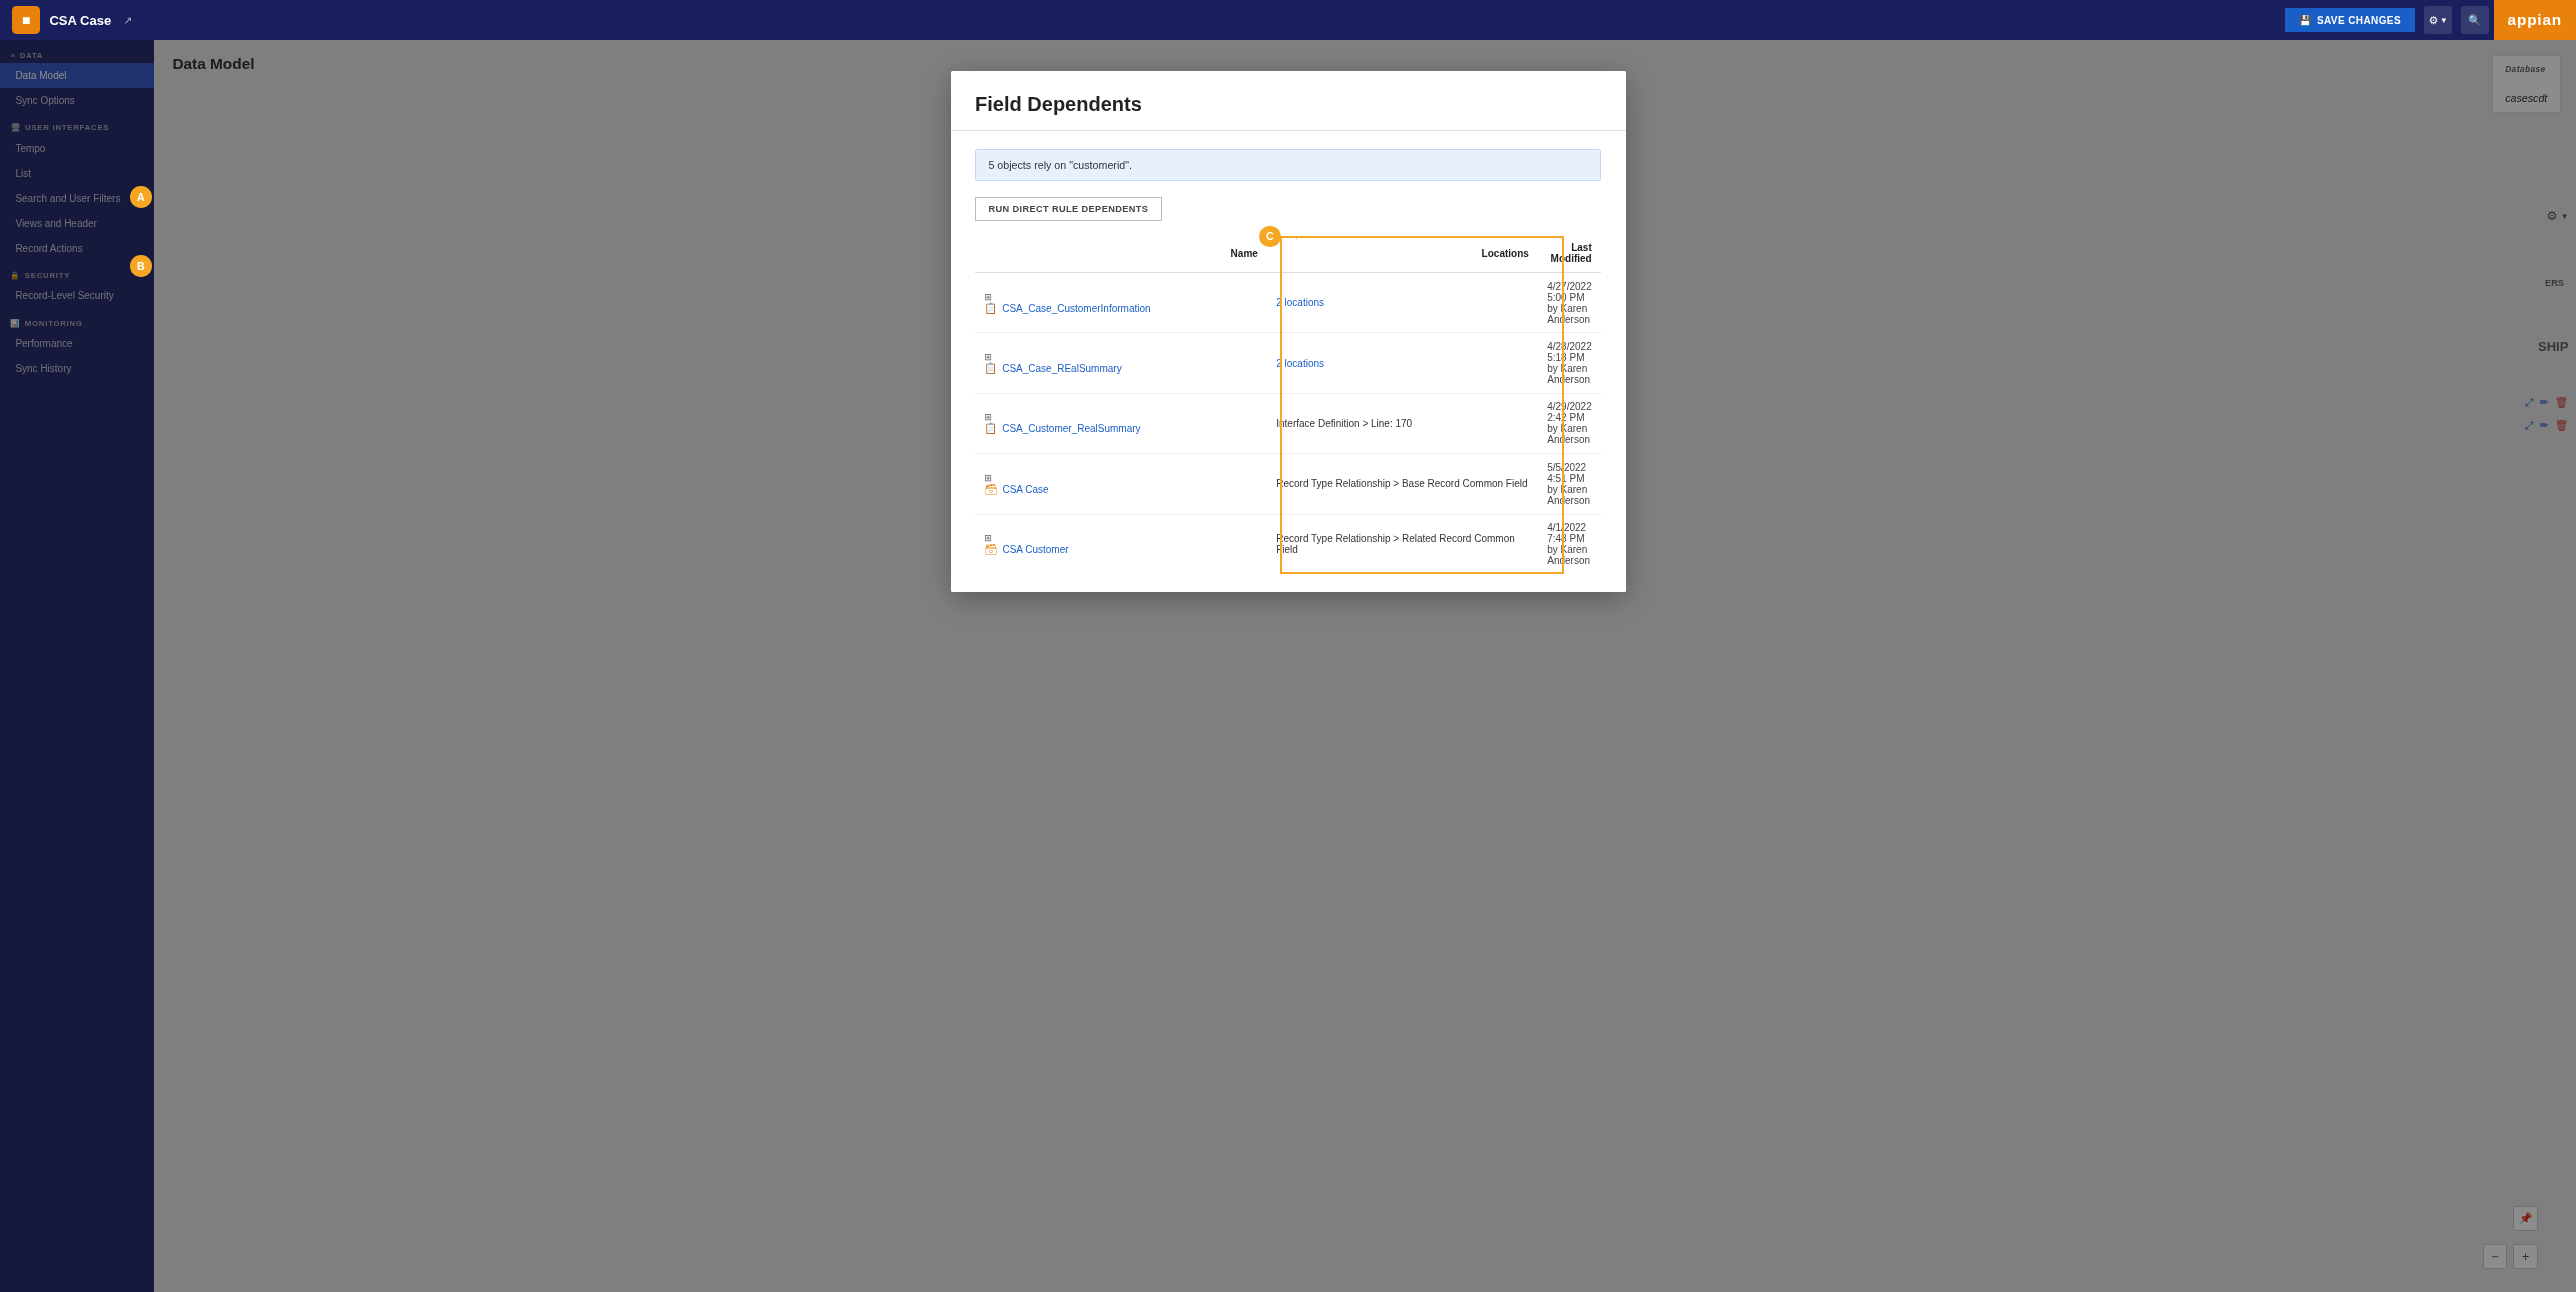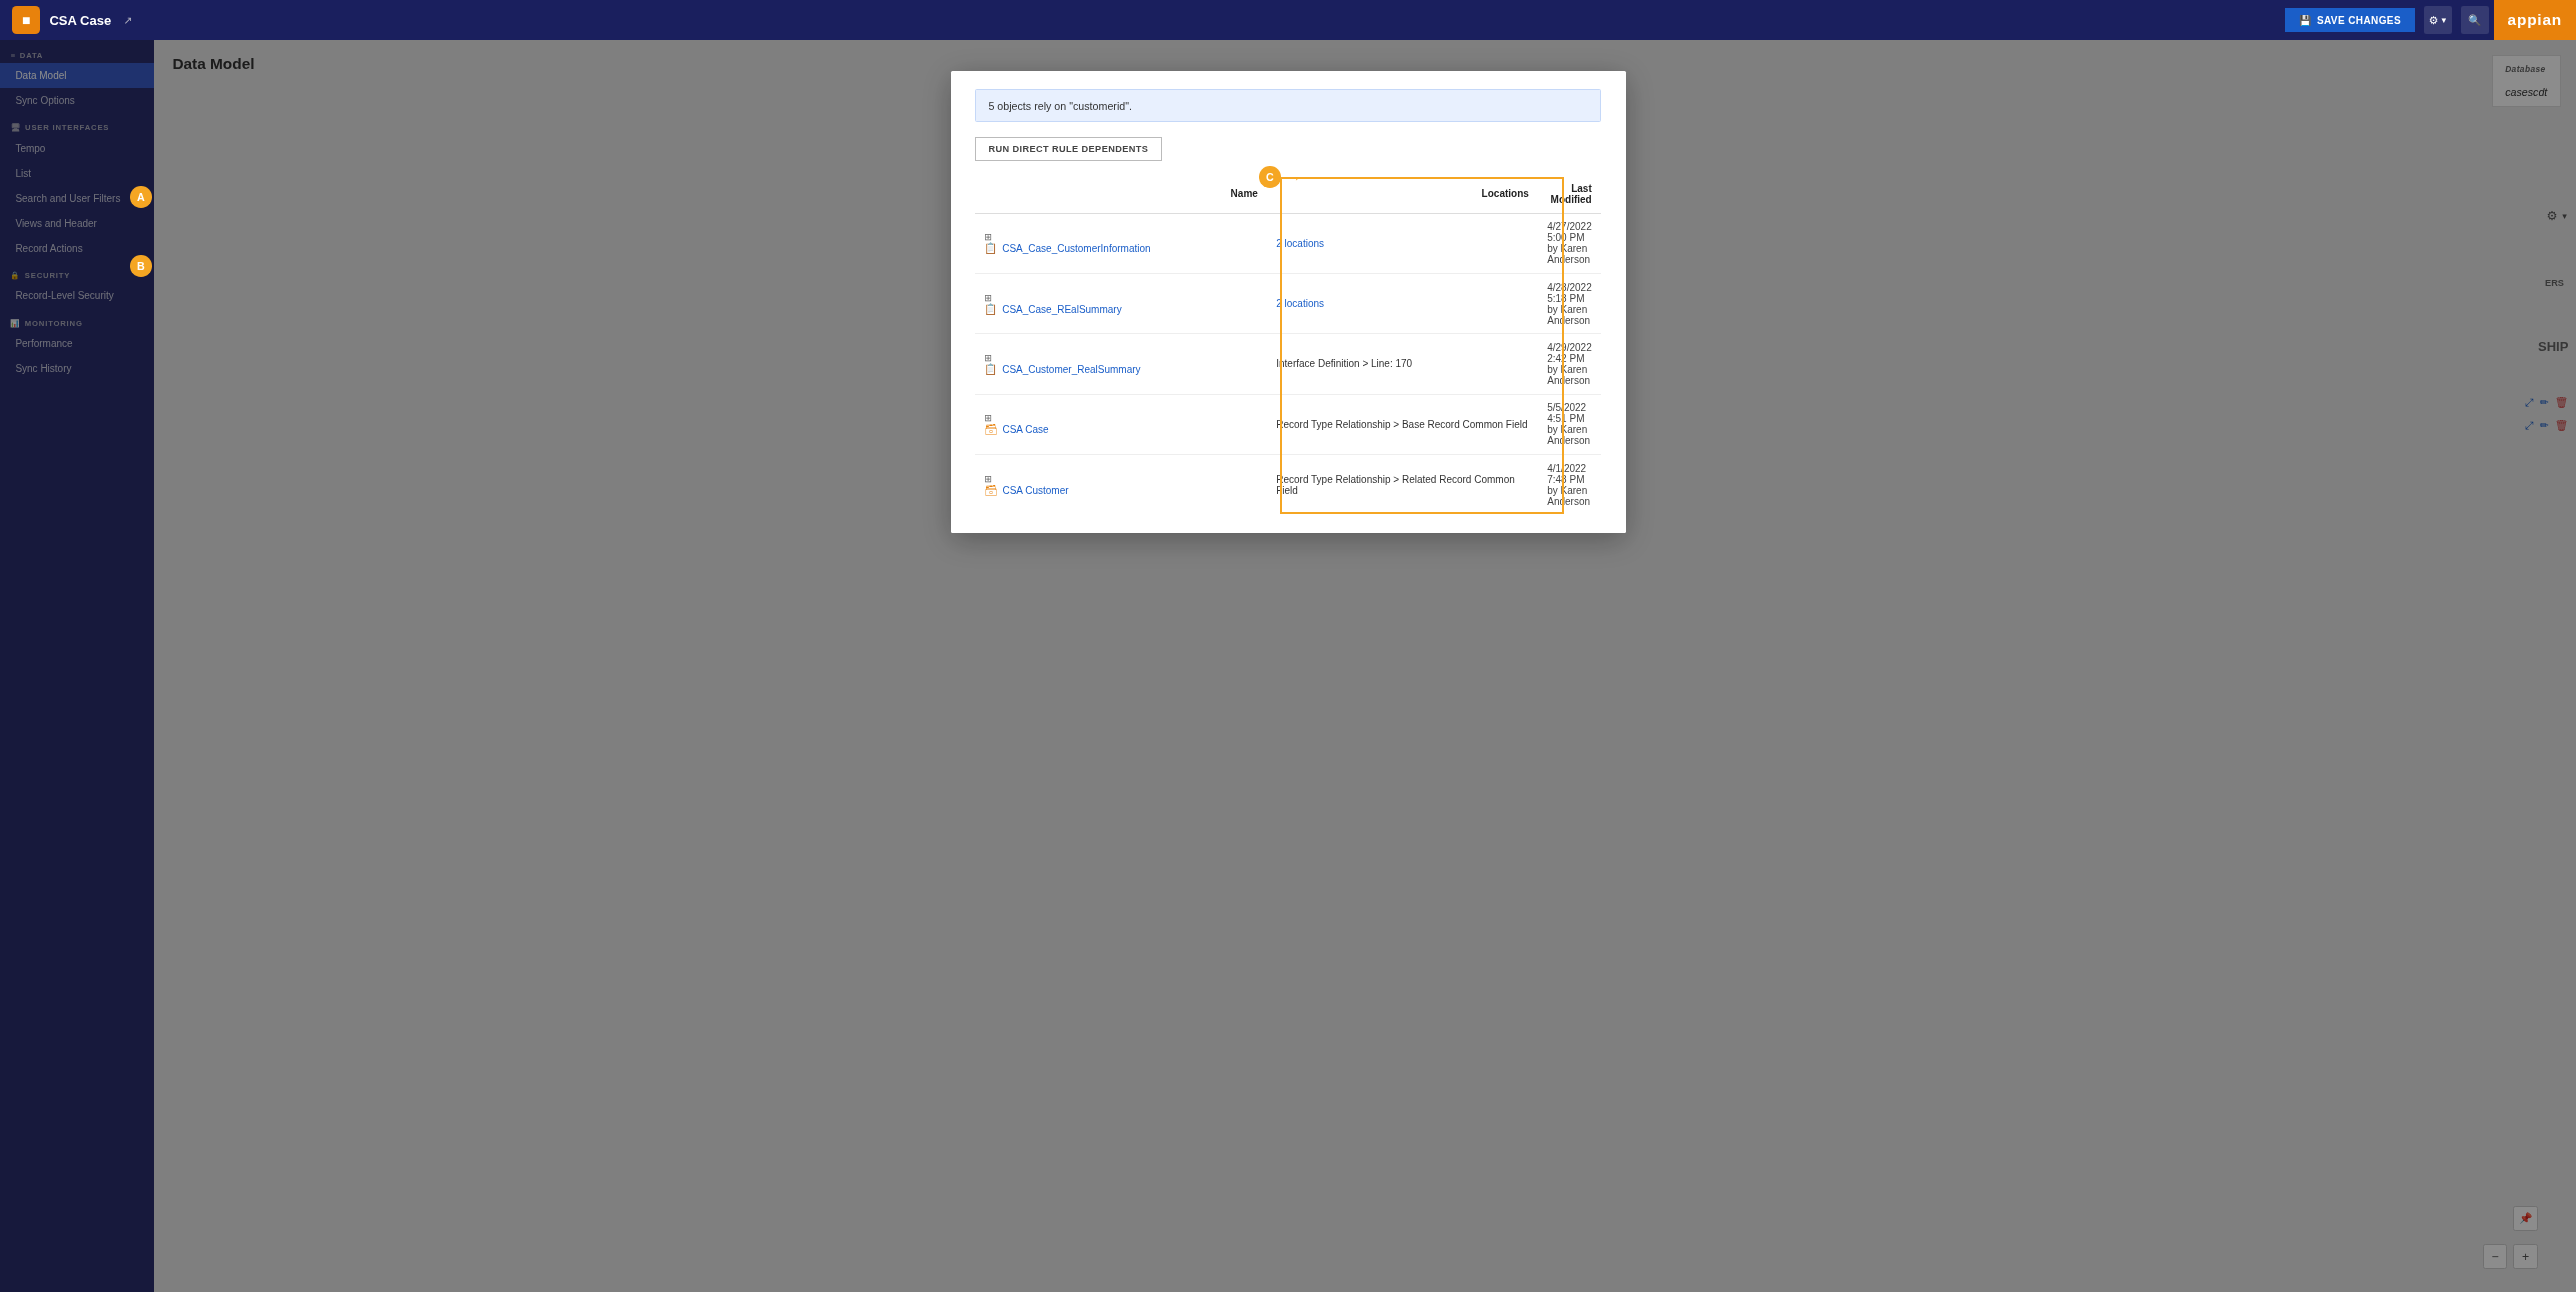--- a/index.html
+++ b/index.html
@@ -253,21 +253,21 @@
       align-items: center; justify-content: center;
       position: absolute;
       z-index: 10;
     }
     .badge-a { top: 146px; left: 130px; }
     .badge-b { top: 215px; left: 130px; }
 
     .gear-dropdown { display: flex; align-items: center; gap: 1.5px; }
     .dropdown-arrow { font-size: 7.7px; }
     .bg-label { font-size: 8.4px; color: #666; font-weight: 600; letter-spacing: 0.4px; }
-    .bg-value { font-size: 10.7px; color: #333; margin-top: 12px; }
+    .bg-value { font-size: 10.7px; color: #333; margin-top: 18px; }
     .icon-action-row {
       display: flex; gap: 6.1px; margin: 3.1px 0;
       justify-content: flex-end;
     }
     .icon-action {
       color: #1a5ec8;
       font-size: 10.7px;
       cursor: pointer;
     }
     .icon-action.red { color: #cc3333; }
@@ -425,20 +425,23 @@
 
   <div class="badge badge-a">
     <span>A</span>
   </div>
 
   <div class="badge badge-b">
     <span>B</span>
   </div>
 
   <div class="modal">
+    <div class="modal-header">
+      <h2 class="modal-title">Field Dependents</h2>
+    </div>
     <div class="modal-body">
       <div class="info-banner">
         <span>5 objects rely on "customerid".</span>
       </div>
       <button class="run-button">
         <span>RUN DIRECT RULE DEPENDENTS</span>
       </button>
 
       
       <div style="position:relative;">

